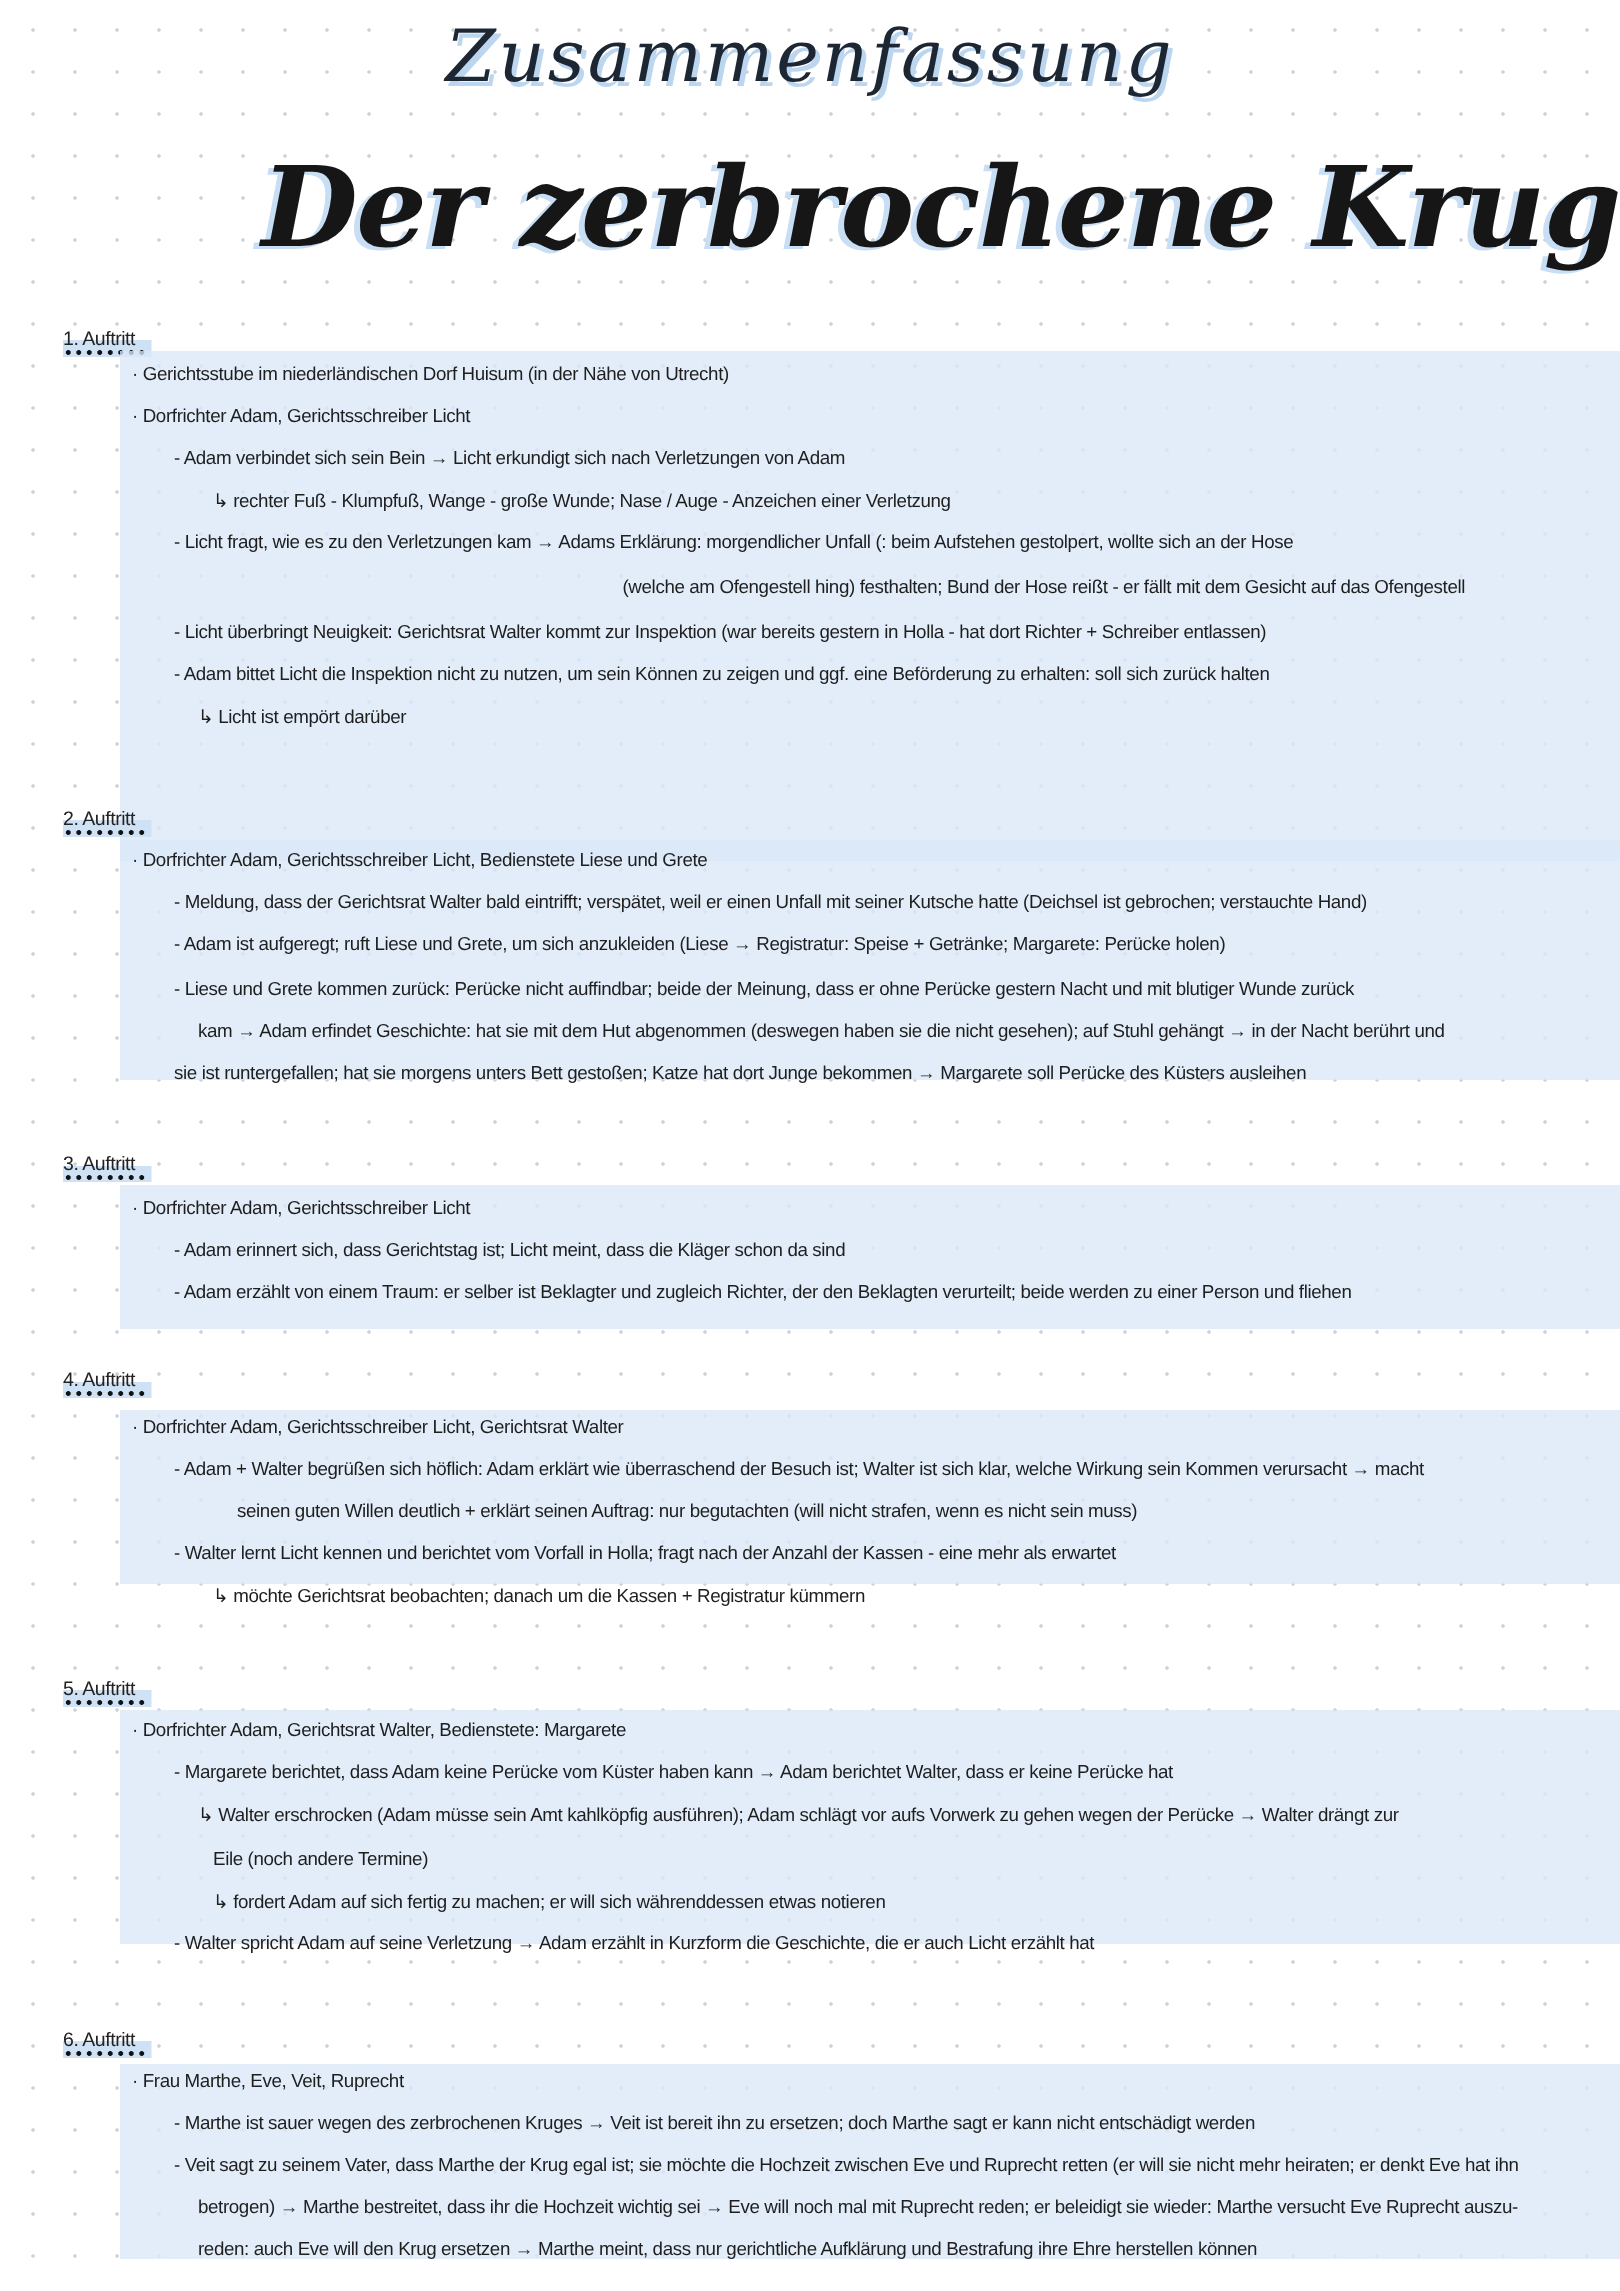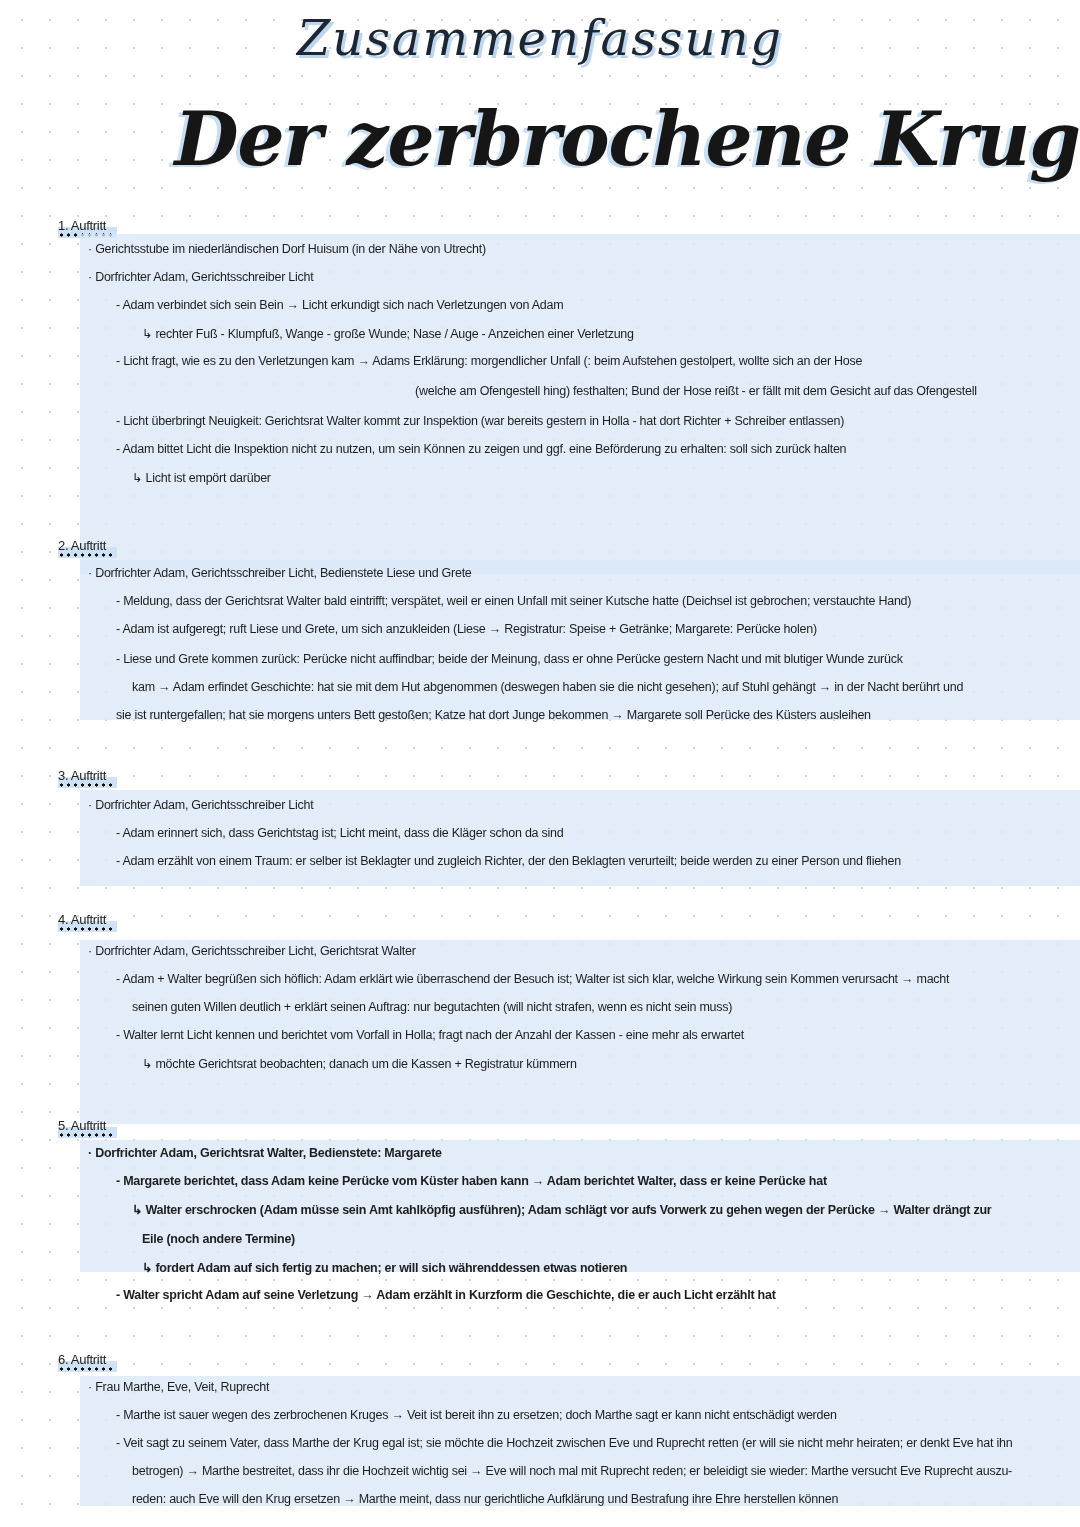--- a/index.html
+++ b/index.html
@@ -21,21 +21,21 @@
     text-shadow: 3px 3px 0 #bcd6f0;
   }
   .title-main {
     position: absolute; left: 0; width: 1080px; top: 96px; text-align: right;
     font-family: "DejaVu Serif", serif; font-weight: bold; font-style: italic;
     font-size: 74px; letter-spacing: -1px; color: #161616;
     text-shadow: -4px 2px 0 #c8def5;
   }
   .section { position: absolute; left: 0; width: 1080px; }
   .heading {
-    position: absolute; left: 58px; top: 0;
+    position: absolute; left: 42px; top: 0;
     font-size: 13px; color: #222; letter-spacing: -0.3px;
     background: linear-gradient(transparent 45%, #cfe2f5 45%);
     padding: 0 3px 0 0;
   }
   .heading .dots {
     display: block; height: 6px; margin-top: -1px;
     background-image: radial-gradient(circle, #111 1.4px, transparent 1.8px);
     background-size: 7px 6px;
     width: 56px;
   }
@@ -92,32 +92,32 @@
   <div class="heading"><span>3. Auftritt</span><span class="dots"></span></div>
   <div class="box" style="top:22px; height:96px;">
     <div class="line l0" style="top:8px;">· Dorfrichter Adam, Gerichtsschreiber Licht</div>
     <div class="line l1" style="top:36px;">- Adam erinnert sich, dass Gerichtstag ist; Licht meint, dass die Kläger schon da sind</div>
     <div class="line l1" style="top:64px;">- Adam erzählt von einem Traum: er selber ist Beklagter und zugleich Richter, der den Beklagten verurteilt; beide werden zu einer Person und fliehen</div>
   </div>
 </div>
 
 <div class="section" style="top:912px;">
   <div class="heading"><span>4. Auftritt</span><span class="dots"></span></div>
-  <div class="box" style="top:28px; height:184px;">
+  <div class="box" style="top:28px; height:116px;">
     <div class="line l0" style="top:4px;">· Dorfrichter Adam, Gerichtsschreiber Licht, Gerichtsrat Walter</div>
     <div class="line l1" style="top:32px;">- Adam + Walter begrüßen sich höflich: Adam erklärt wie überraschend der Besuch ist; Walter ist sich klar, welche Wirkung sein Kommen verursacht → macht</div>
-    <div class="line l2" style="top:60px;">seinen guten Willen deutlich + erklärt seinen Auftrag: nur begutachten (will nicht strafen, wenn es nicht sein muss)</div>
+    <div class="line l2" style="top:60px;margin-left:26px;">seinen guten Willen deutlich + erklärt seinen Auftrag: nur begutachten (will nicht strafen, wenn es nicht sein muss)</div>
     <div class="line l1" style="top:88px;">- Walter lernt Licht kennen und berichtet vom Vorfall in Holla; fragt nach der Anzahl der Kassen - eine mehr als erwartet</div>
     <div class="line l3" style="top:116px;">↳ möchte Gerichtsrat beobachten; danach um die Kassen + Registratur kümmern</div>
   </div>
 </div>
 
 <div class="section" style="top:1118px;">
   <div class="heading"><span>5. Auftritt</span><span class="dots"></span></div>
-  <div class="box" style="top:22px; height:132px;font-weight:bold;">
+  <div class="box" style="top:22px; height:156px;">
     <div class="line l0" style="top:6px;">· Dorfrichter Adam, Gerichtsrat Walter, Bedienstete: Margarete</div>
     <div class="line l1" style="top:34px;">- Margarete berichtet, dass Adam keine Perücke vom Küster haben kann → Adam berichtet Walter, dass er keine Perücke hat</div>
     <div class="line l2" style="top:62px;">↳ Walter erschrocken (Adam müsse sein Amt kahlköpfig ausführen); Adam schlägt vor aufs Vorwerk zu gehen wegen der Perücke → Walter drängt zur</div>
     <div class="line l3" style="top:92px;">Eile (noch andere Termine)</div>
     <div class="line" style="top:120px; left:62px;">↳ fordert Adam auf sich fertig zu machen; er will sich währenddessen etwas notieren</div>
     <div class="line l1" style="top:148px;">- Walter spricht Adam auf seine Verletzung → Adam erzählt in Kurzform die Geschichte, die er auch Licht erzählt hat</div>
   </div>
 </div>
 
 <div class="section" style="top:1352px;">

